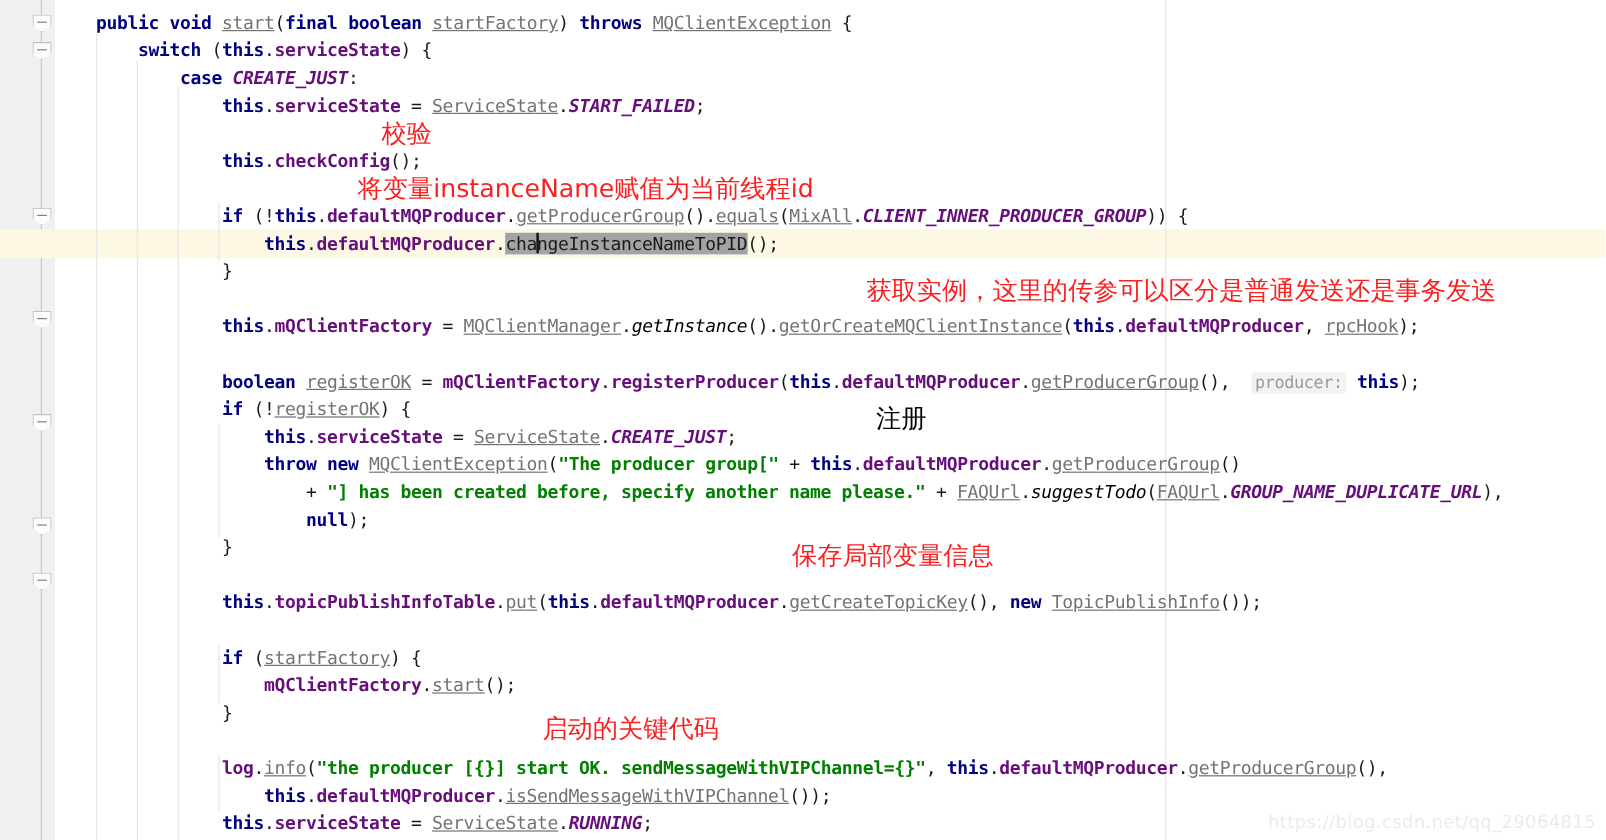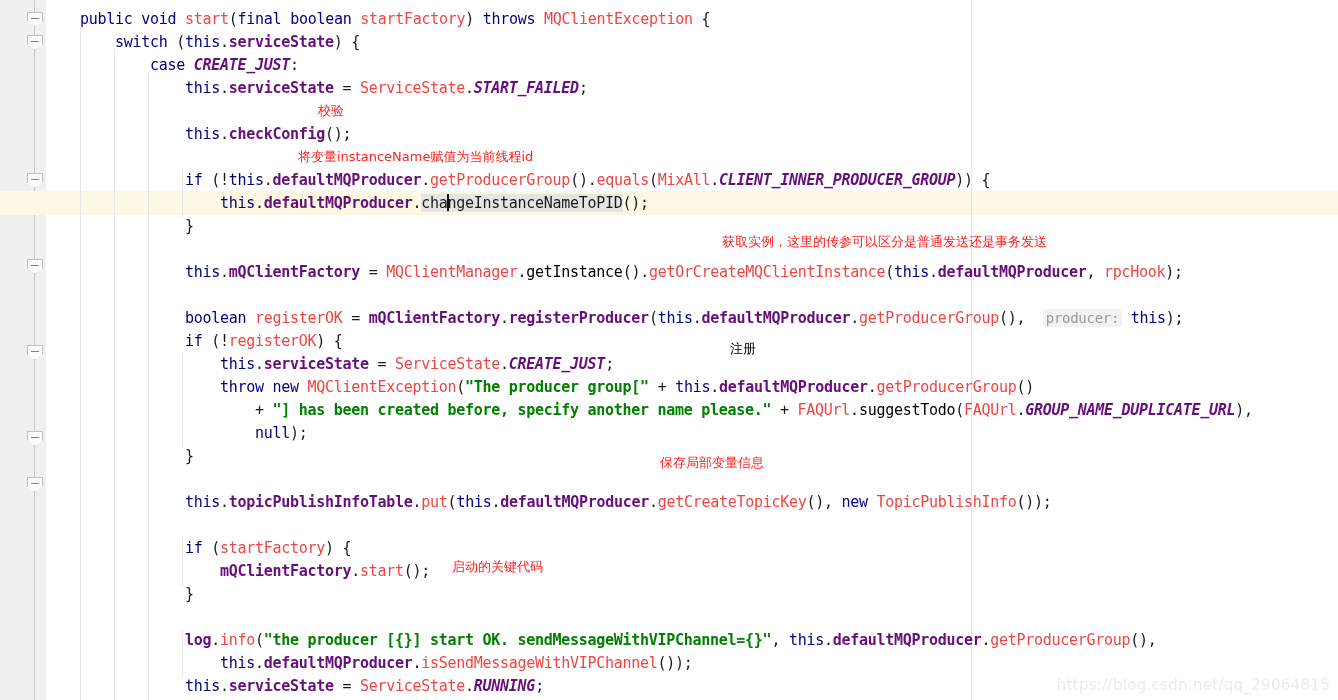--- a/index.html
+++ b/index.html
@@ -104,57 +104,57 @@
     left: 80px;
     height: 23px;
     white-space: pre;
     font-family: "DejaVu Sans Mono", "Liberation Mono", monospace;
     font-size: 15px;
     letter-spacing: -0.28px;
     color: #1a1a1a;
   }
 
   
-  .kw   { color: #000080; font-weight: normal; }           
+  .kw   { color: #000080; font-weight: bold; }           
   .fld  { color: #660e7a; font-weight: bold; }            
   .sfld { color: #660e7a; font-weight: bold; font-style: italic; } 
-  .smth { color: #000000; }           
+  .smth { color: #000000; font-style: italic; }           
   .str  { color: #008000; font-weight: bold; }            
-  .pln  { color: #ef4444; }
+  .pln  { color: #737373; text-decoration: underline; }
 
   
   .phint {
     color: #9a9a9a;
     background: #f2f2f2;
     border-radius: 3px;
     padding: 1px 3px;
     font-style: normal;
     font-size: 14px;
   }
 
   
   .sel {
-    background: #e5e5e5;
+    background: #a3a3a3;
   }
   
   .caret {
     display: inline-block;
     width: 0;
     border-left: 2px solid #111111;
     height: 17px;
     margin: 0 -1px;
     vertical-align: -3px;
   }
 
   
   .annot {
     position: absolute;
     color: #fb1f1f;
     font-family: "DejaVu Sans", "Liberation Sans", sans-serif;
-    font-size: 13px;
+    font-size: 21px;
     line-height: 22px;
     white-space: pre;
     z-index: 20;
   }
 
   
   #watermark {
     position: absolute;
     right: 8px; bottom: 6px;
     color: #ebebeb;
@@ -200,18 +200,18 @@
     </div>
 
   <div id="code"><div class="line" style="top: 8px;"><span class="kw">public</span> <span class="kw">void</span> <span class="pln">start</span>(<span class="kw">final</span> <span class="kw">boolean</span> <span class="pln">startFactory</span>) <span class="kw">throws</span> <span class="pln">MQClientException</span> {</div><div class="line" style="top: 31px;">    <span class="kw">switch</span> (<span class="kw">this</span>.<span class="fld">serviceState</span>) {</div><div class="line" style="top: 54px;">        <span class="kw">case</span> <span class="sfld">CREATE_JUST</span>:</div><div class="line" style="top: 77px;">            <span class="kw">this</span>.<span class="fld">serviceState</span> = <span class="pln">ServiceState</span>.<span class="sfld">START_FAILED</span>;</div><div class="line" style="top: 123px;">            <span class="kw">this</span>.<span class="fld">checkConfig</span>();</div><div class="line" style="top: 169px;">            <span class="kw">if</span> (!<span class="kw">this</span>.<span class="fld">defaultMQProducer</span>.<span class="pln">getProducerGroup</span>().<span class="pln">equals</span>(<span class="pln">MixAll</span>.<span class="sfld">CLIENT_INNER_PRODUCER_GROUP</span>)) {</div><div class="line" style="top: 192px;">                <span class="kw">this</span>.<span class="fld">defaultMQProducer</span>.<span class="sel">cha<span class="caret"></span>ngeInstanceNameToPID</span>();</div><div class="line" style="top: 215px;">            }</div><div class="line" style="top: 261px;">            <span class="kw">this</span>.<span class="fld">mQClientFactory</span> = <span class="pln">MQClientManager</span>.<span class="smth">getInstance</span>().<span class="pln">getOrCreateMQClientInstance</span>(<span class="kw">this</span>.<span class="fld">defaultMQProducer</span>, <span class="pln">rpcHook</span>);</div><div class="line" style="top: 307px;">            <span class="kw">boolean</span> <span class="pln">registerOK</span> = <span class="fld">mQClientFactory</span>.<span class="fld">registerProducer</span>(<span class="kw">this</span>.<span class="fld">defaultMQProducer</span>.<span class="pln">getProducerGroup</span>(),  <span class="phint">producer:</span> <span class="kw">this</span>);</div><div class="line" style="top: 330px;">            <span class="kw">if</span> (!<span class="pln">registerOK</span>) {</div><div class="line" style="top: 353px;">                <span class="kw">this</span>.<span class="fld">serviceState</span> = <span class="pln">ServiceState</span>.<span class="sfld">CREATE_JUST</span>;</div><div class="line" style="top: 376px;">                <span class="kw">throw</span> <span class="kw">new</span> <span class="pln">MQClientException</span>(<span class="str">"The producer group["</span> + <span class="kw">this</span>.<span class="fld">defaultMQProducer</span>.<span class="pln">getProducerGroup</span>()</div><div class="line" style="top: 399px;">                    + <span class="str">"] has been created before, specify another name please."</span> + <span class="pln">FAQUrl</span>.<span class="smth">suggestTodo</span>(<span class="pln">FAQUrl</span>.<span class="sfld">GROUP_NAME_DUPLICATE_URL</span>),</div><div class="line" style="top: 422px;">                    <span class="kw">null</span>);</div><div class="line" style="top: 445px;">            }</div><div class="line" style="top: 491px;">            <span class="kw">this</span>.<span class="fld">topicPublishInfoTable</span>.<span class="pln">put</span>(<span class="kw">this</span>.<span class="fld">defaultMQProducer</span>.<span class="pln">getCreateTopicKey</span>(), <span class="kw">new</span> <span class="pln">TopicPublishInfo</span>());</div><div class="line" style="top: 537px;">            <span class="kw">if</span> (<span class="pln">startFactory</span>) {</div><div class="line" style="top: 560px;">                <span class="fld">mQClientFactory</span>.<span class="pln">start</span>();</div><div class="line" style="top: 583px;">            }</div><div class="line" style="top: 629px;">            <span class="fld">log</span>.<span class="pln">info</span>(<span class="str">"the producer [{}] start OK. sendMessageWithVIPChannel={}"</span>, <span class="kw">this</span>.<span class="fld">defaultMQProducer</span>.<span class="pln">getProducerGroup</span>(),</div><div class="line" style="top: 652px;">                <span class="kw">this</span>.<span class="fld">defaultMQProducer</span>.<span class="pln">isSendMessageWithVIPChannel</span>());</div><div class="line" style="top: 675px;">            <span class="kw">this</span>.<span class="fld">serviceState</span> = <span class="pln">ServiceState</span>.<span class="sfld">RUNNING</span>;</div></div>
 
   <div id="annotations">
       <div class="annot" style="left: 318px; top: 100px; color: rgb(251, 31, 31);">校验</div>
       <div class="annot" style="left: 298px; top: 146px; color: rgb(251, 31, 31);">将变量instanceName赋值为当前线程id</div>
       <div class="annot" style="left: 722px; top: 231px; color: rgb(251, 31, 31); text-align: right;">获取实例，这里的传参可以区分是普通发送还是事务发送</div>
       <div class="annot" style="left: 730px; top: 338px; color: #000000;">注册</div>
       <div class="annot" style="left: 660px; top: 452px; color: rgb(251, 31, 31);">保存局部变量信息</div>
-      <div class="annot" style="left: 452px; top: 556px; color: rgb(251, 31, 31); font-family: Liberation Serif, serif;">启动的关键代码</div>
+      <div class="annot" style="left: 452px; top: 596px; color: rgb(251, 31, 31); font-family: Liberation Serif, serif;">启动的关键代码</div>
     </div>
 
   <div id="watermark">https://blog.csdn.net/qq_29064815</div>
 
 </div>
 
 </body></html>

